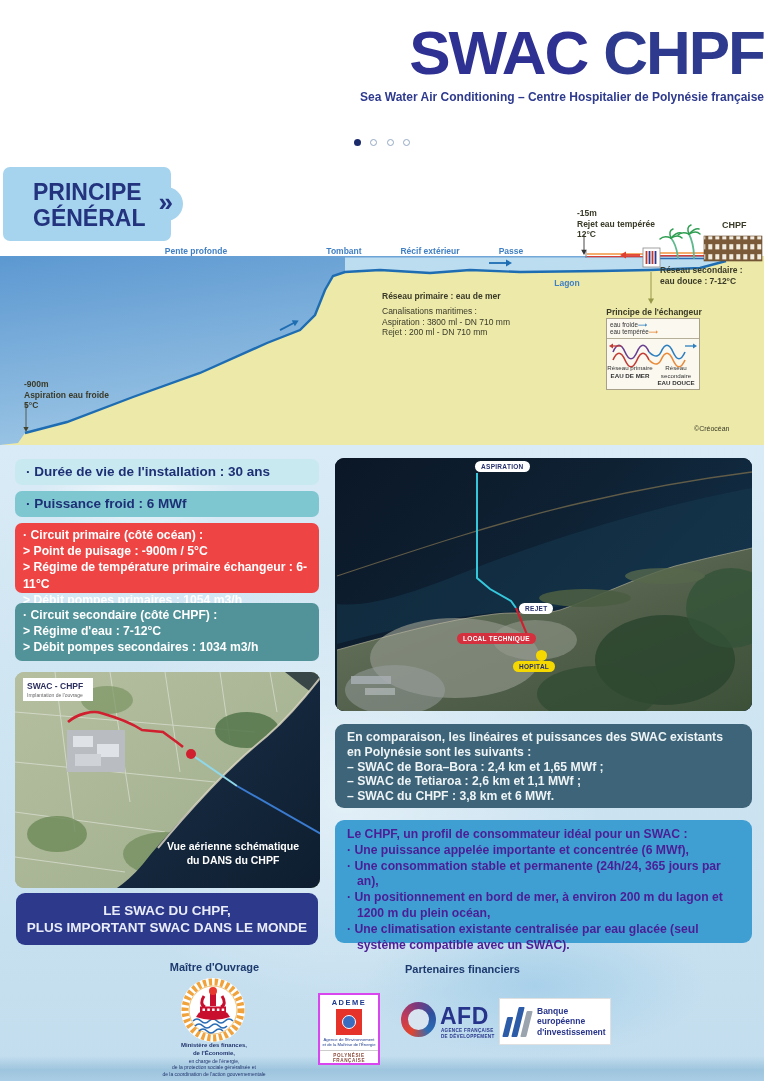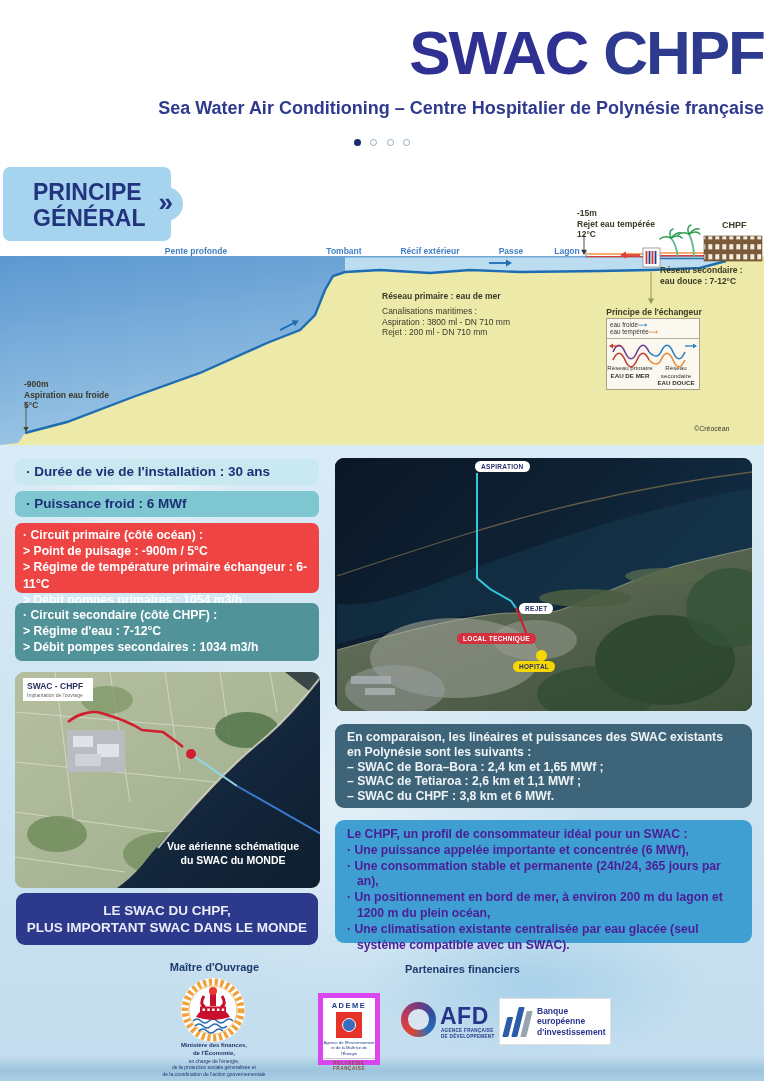--- a/index.html
+++ b/index.html
@@ -5,21 +5,21 @@
   html,body{margin:0;padding:0;background:#ffffff;}
   .poster{position:relative;width:764px;height:1081px;margin:0 auto;background:#fff;overflow:hidden;
           font-family:"Liberation Sans",sans-serif;}
   .abs{position:absolute;}
 
   
   .hd{position:absolute;left:0;top:22px;width:764px;text-align:right;}
   .hd h1{margin:0;font-size:62px;letter-spacing:-2px;color:#2e3192;line-height:1.0;}
   .hd .t1{font-weight:900;}
   .hd .t2{font-weight:800;margin-left:16px;color:#2e3a8e;}
-  .hd .sub{margin-top:14px;font-size:18px;font-weight:600;color:#2e3a8e;}
+  .hd .sub{margin-top:6px;font-size:12px;font-weight:600;color:#2e3a8e;}
   .dots{position:absolute;left:0;top:133px;width:764px;text-align:center;}
   .dots span{display:inline-block;width:7px;height:7px;border-radius:50%;margin:0 2.5px;vertical-align:middle;}
   .dot-on{background:#1b2a6b;}
   .dot-off{background:transparent;border:1.5px solid #93a9c4;width:5px!important;height:5px!important;}
 
   
   .principle{position:absolute;left:3px;top:167px;width:168px;height:74px;background:#a6d4ee;border-radius:7px;}
   .principle .bulge{position:absolute;right:-12px;top:20px;width:34px;height:34px;border-radius:50%;background:#a6d4ee;}
   .principle .txt{position:absolute;left:30px;top:12px;font-size:23px;font-weight:800;color:#23337e;line-height:1.15;}
   .principle .chev{position:absolute;right:-2px;top:20px;font-size:26px;font-weight:800;color:#23337e;}
@@ -63,21 +63,21 @@
        font-size:12.2px;font-weight:600;box-sizing:border-box;padding:7px 12px;line-height:15.8px;}
   .prf .it{padding-left:10px;text-indent:-10px;}
   .banner{position:absolute;left:16px;top:893px;width:302px;height:52px;background:#2d3a8c;border-radius:9px;color:#e8ecf8;
        font-size:13.5px;font-weight:800;text-align:center;box-sizing:border-box;padding-top:9px;line-height:17px;}
 
   
   .ft-title{position:absolute;font-size:11px;font-weight:700;color:#1d3a6e;text-align:center;}
   .ministry{position:absolute;left:147px;top:1042px;width:134px;text-align:center;color:#23356e;line-height:1.3;}
   .ministry .b{font-size:6px;font-weight:700;}
   .ministry .s{font-size:5px;}
-  .ademe{position:absolute;left:318px;top:993px;width:62px;height:72px;background:#fff;text-align:center;box-sizing:border-box;border:5px solid #d946ef;}
+  .ademe{position:absolute;left:318px;top:993px;width:62px;height:72px;background:#fff;text-align:center;box-sizing:border-box;border:2px solid #d946ef;}
   .ademe .nm{font-size:7.5px;font-weight:800;letter-spacing:1.5px;color:#1d3a8e;margin-top:3px;}
   .ademe .sq{width:26px;height:26px;background:#e63329;margin:2px auto;position:relative;}
   .ademe .globe{position:absolute;left:6px;top:6px;width:14px;height:14px;border-radius:50%;background:#3a6cc0;border:1px solid #fff;box-sizing:border-box;}
   .ademe .tl{font-size:4.2px;color:#1d3a8e;line-height:1.3;}
   .ademe .rg{border-top:1px solid #ccc;margin-top:2px;font-size:4.6px;letter-spacing:.6px;color:#8a4a3a;font-weight:700;padding:2px 0;}
   .afd{position:absolute;left:401px;top:1002px;width:100px;height:40px;}
   .afd .ring{position:absolute;left:0;top:0;width:35px;height:35px;border-radius:50%;
       background:conic-gradient(from 210deg,#e0452f,#c23a5a,#7a3a7e,#2f4f9e,#2a6db5,#e0452f);}
   .afd .ring::after{content:"";position:absolute;left:7px;top:7px;width:21px;height:21px;border-radius:50%;background:#d8e4f0;}
   .afd .nm{position:absolute;left:39px;top:1px;font-size:23px;font-weight:800;color:#27348b;letter-spacing:.5px;}
@@ -206,21 +206,21 @@
       </g>
     </g>
 
     <rect x="704" y="-6" width="58" height="25" fill="url(#win)" stroke="#6a4c2e" stroke-width="0.6"></rect>
   </svg>
 
   <div class="zlab" style="left:196px;text-align:center;">Pente profonde</div>
   <div class="zlab" style="left:344px;">Tombant</div>
   <div class="zlab" style="left:430px;">Récif extérieur</div>
   <div class="zlab" style="left:511px;">Passe</div>
-  <div class="zlab" style="left:567px;">Lagon</div>
+  <div class="zlab" style="left:567px;margin-top:32px;">Lagon</div>
 
   <div class="dlab b" style="left:24px;top:379px;">
     <div>-900m</div>
     <div>Aspiration eau froide</div>
     <div>5°C</div>
   </div>
   <div class="dlab b" style="left:577px;top:208px;">
     <div>-15m</div>
     <div>Rejet eau tempérée</div>
     <div>12°C</div>
@@ -358,21 +358,21 @@
       <circle cx="176" cy="82" r="5" fill="#d01f2e"></circle>
       <line x1="180" y1="85" x2="222" y2="114" stroke="#8fd8ea" stroke-width="2"></line>
       <line x1="222" y1="114" x2="306" y2="162" stroke="#3a7bd0" stroke-width="2"></line>
     </svg>
     <div class="map-label">
       <div class="t">SWAC - CHPF</div>
       <div class="s">Implantation de l'ouvrage</div>
     </div>
     <div class="map-cap">
       <div>Vue aérienne schématique</div>
-      <div>du SWAC du MONDE</div>
+      <div>du DANS du CHPF</div>
     </div>
   </div>
 
   <div class="cmp">
     <div>En comparaison, les linéaires et puissances des SWAC existants en Polynésie sont les suivants :</div>
     <div class="it">– SWAC de Bora–Bora : 2,4 km et 1,65 MWf ;</div>
     <div class="it">– SWAC de Tetiaroa : 2,6 km et 1,1 MWf ;</div>
     <div class="it">– SWAC du CHPF : 3,8 km et 6 MWf.</div>
   </div>
   <div class="prf">

